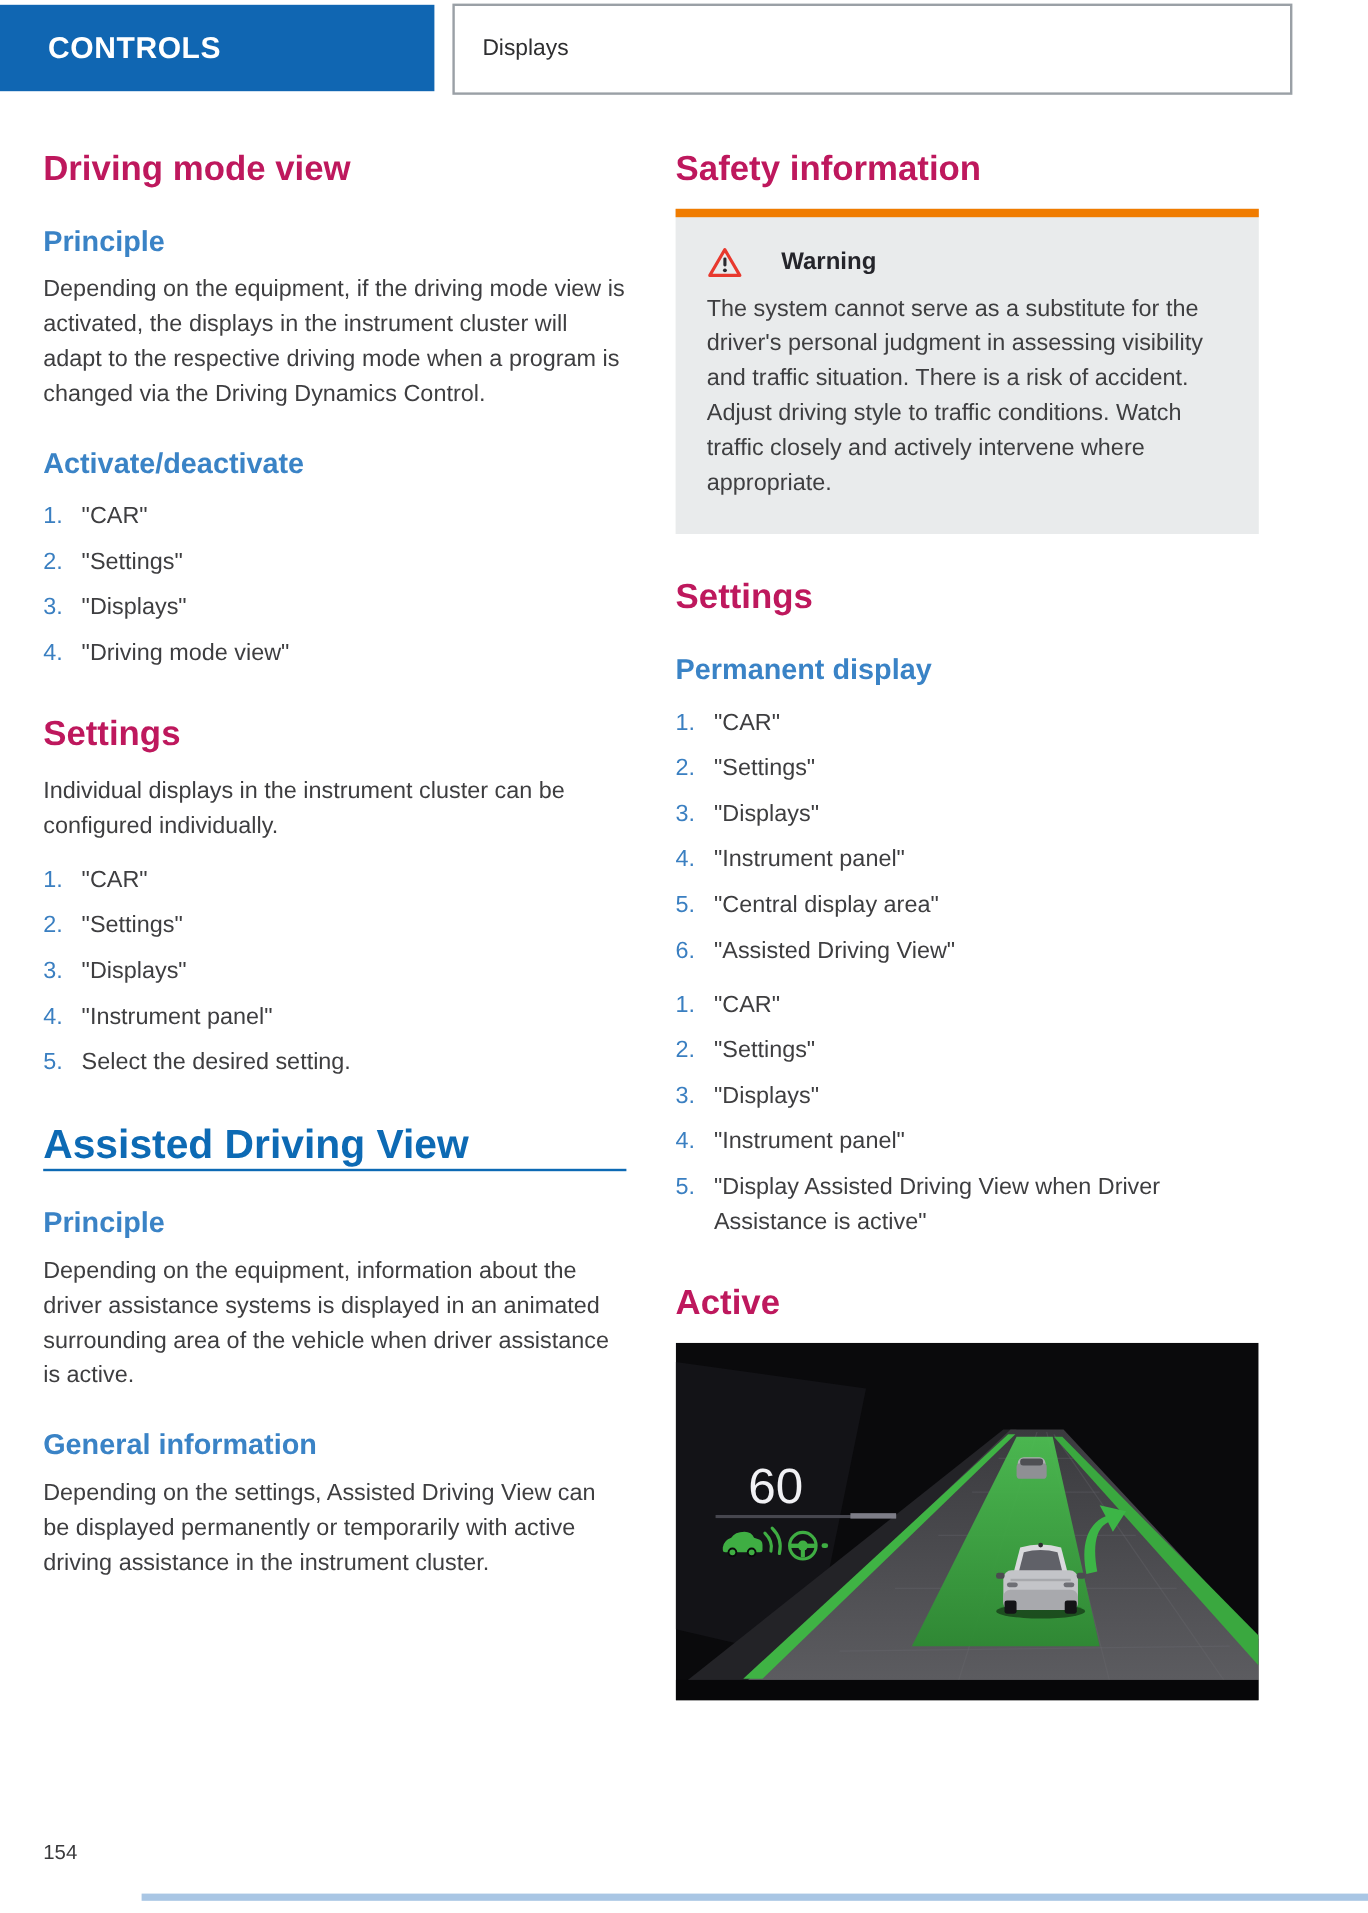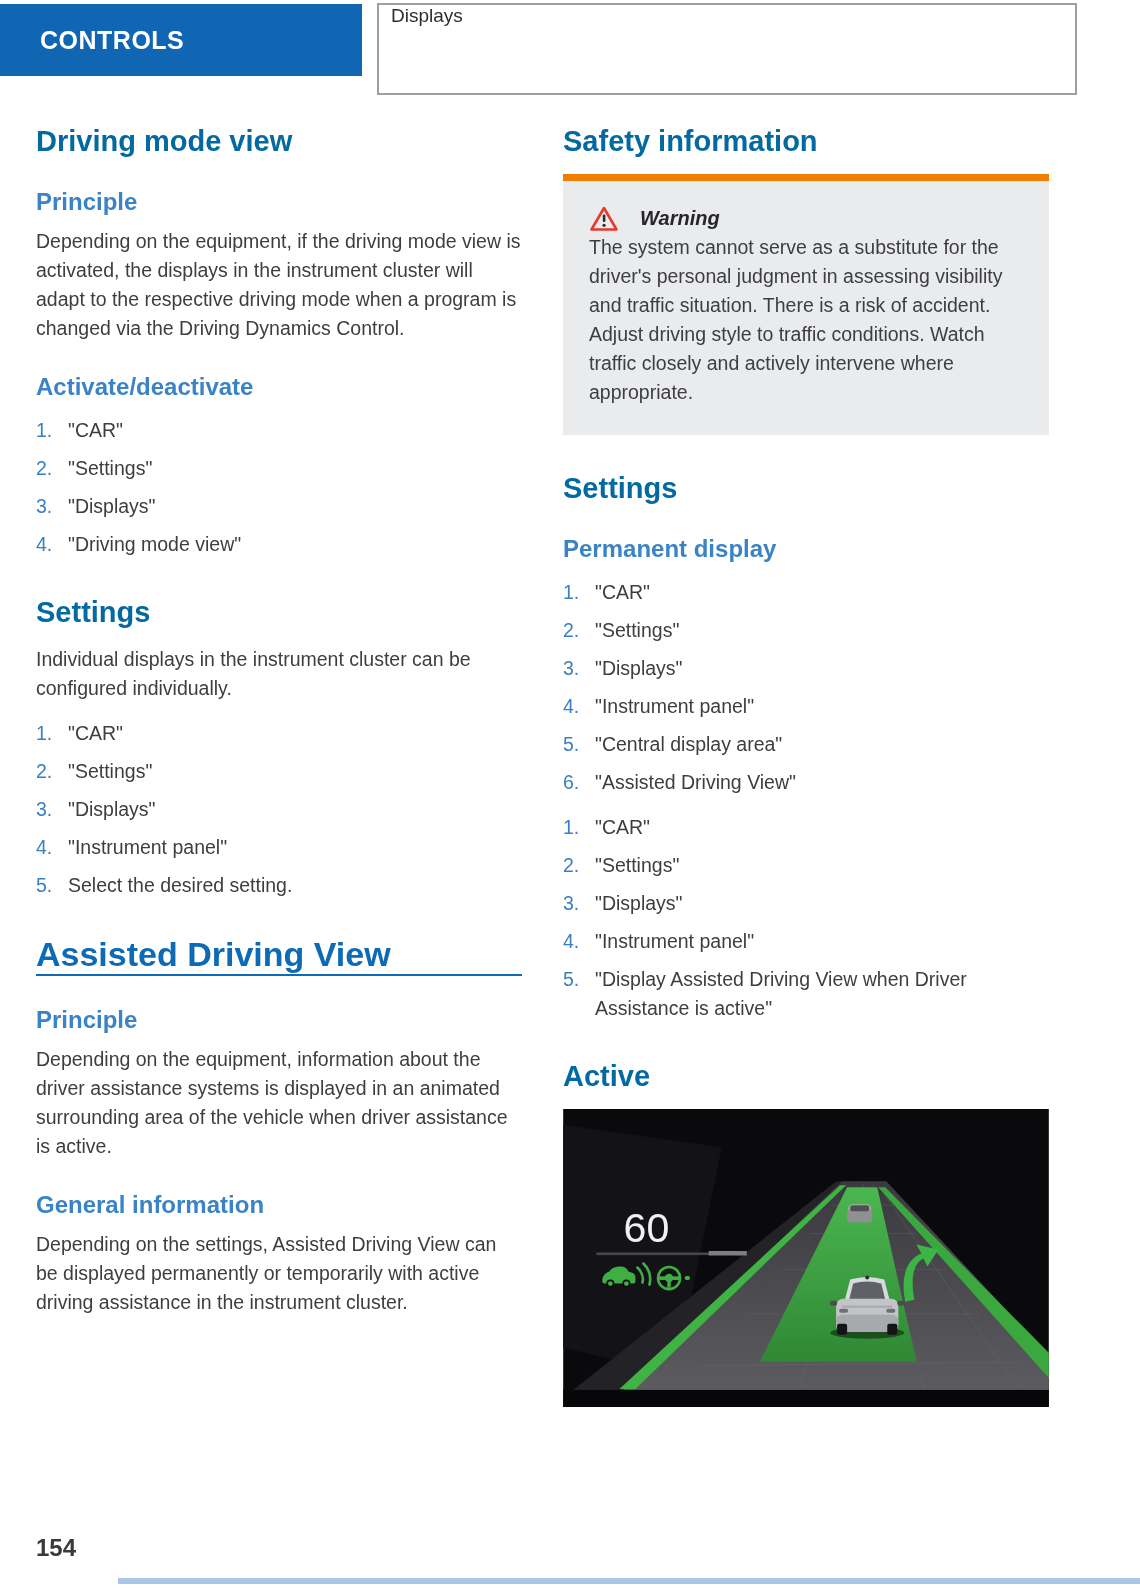--- a/index.html
+++ b/index.html
@@ -7,55 +7,55 @@
     position:relative;width:1140px;height:1594px;background:#ffffff;overflow:hidden;
     font-family:"Liberation Sans",sans-serif;color:#3e3e40;
   }
   
   .hdr-tab{
     position:absolute;left:0;top:4px;width:362px;height:72px;background:#1066b2;
     display:flex;align-items:center;padding-left:40px;box-sizing:border-box;
   }
   .hdr-tab span{color:#ffffff;font-size:25px;font-weight:bold;letter-spacing:.5px;}
   .hdr-title{
-    position:absolute;left:377px;top:3px;width:700px;height:92px;border:2px solid #9aa0a6;
-    box-sizing:border-box;display:flex;align-items:flex-start;padding-left:12px;background:#fff;
+    position:absolute;left:377px;top:3px;width:700px;height:76px;border:2px solid #9aa0a6;
+    box-sizing:border-box;display:flex;align-items:center;padding-left:23px;background:#fff;
   }
   .hdr-title span{font-size:19px;color:#2e2e30;}
   
   .col{position:absolute;top:118px;width:486px;}
   .col-left{left:36px;}
   .col-right{left:563px;}
   h1,h2,h3{margin:0;}
-  .h-big{font-size:29px;line-height:34px;font-weight:bold;color:#0369a1;margin:36px 0 16px;}
+  .h-big{font-size:29px;line-height:34px;font-weight:bold;color:#be185d;margin:36px 0 16px;}
   .h-first{margin-top:6px;}
   .h-sub{font-size:24px;line-height:27px;font-weight:bold;color:#3a83c6;margin:30px 0 12px;}
   .h-chapter{
     font-size:34px;line-height:40px;font-weight:bold;color:#0d6ab4;
     margin:34px 0 30px;border-bottom:2px solid #0d6ab4;
   }
   p.body{font-size:19.5px;line-height:29px;margin:0 0 10px;color:#3e3e40;}
   ol.steps{list-style:none;margin:16px 0 6px;padding:0;}
   ol.steps li{display:flex;font-size:19.5px;line-height:29px;margin-bottom:9px;}
   ol.steps .n{width:32px;flex:none;color:#3a7fc1;}
   ol.steps .t{color:#3e3e40;}
   
   .warnbox{
     background:#e9ebec;border-top:7px solid #f07c00;margin-top:12px;
     padding:24px 26px 28px 26px;box-sizing:border-box;
   }
-  .warnhead{display:flex;align-items:center;gap:21px;margin-bottom:1px;font-style:italic;}
+  .warnhead{display:flex;align-items:center;gap:32px;margin-bottom:11px;}
   .warnhead span{font-size:20px;font-weight:bold;color:#25252b;}
   .warnbox p.body{margin:0;}
   
   figure.cluster{margin:14px 0 0;}
   svg text{font-family:"Liberation Sans","DejaVu Sans",sans-serif;}
   p.caption{font-size:19.5px;line-height:29px;margin:14px 0 0;color:#3e3e40;}
   
-  .pagenum{position:absolute;left:36px;top:1534px;font-size:24px;font-weight:bold;color:#3a3a3c;text-align:center;}
+  .pagenum{position:absolute;left:36px;top:1534px;font-size:17px;font-weight:normal;color:#3a3a3c;text-align:center;}
   .footrule{position:absolute;left:118px;top:1578px;width:1022px;height:6px;background:#a9c6e4;}
 </style>
 </head>
 <body>
 
 <div class="page">
 
   <div class="hdr-tab">
     <span>CONTROLS</span>
   </div>

